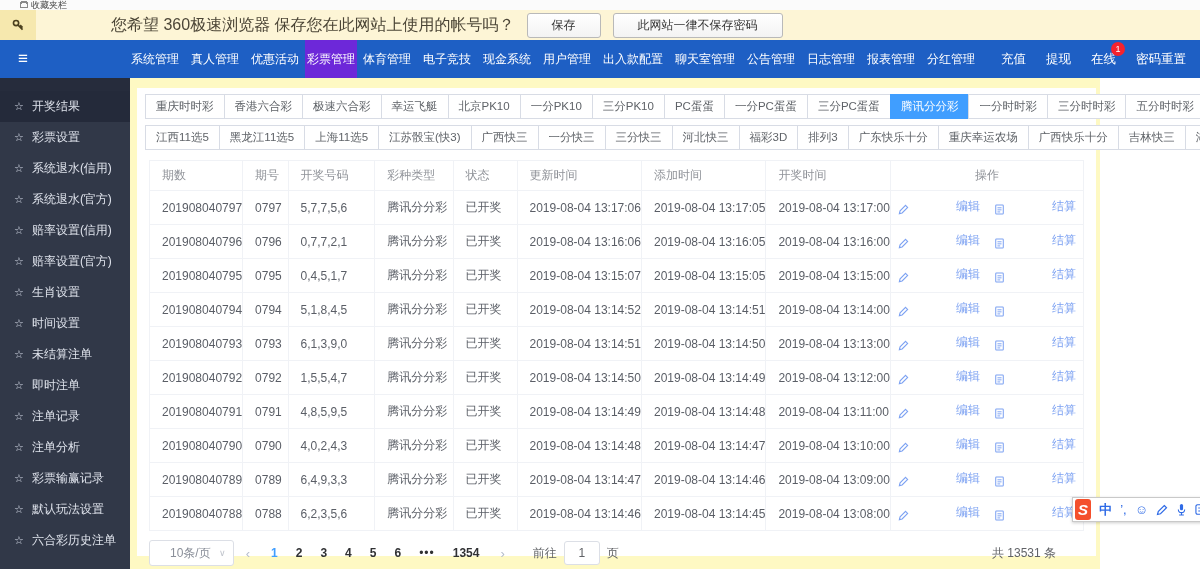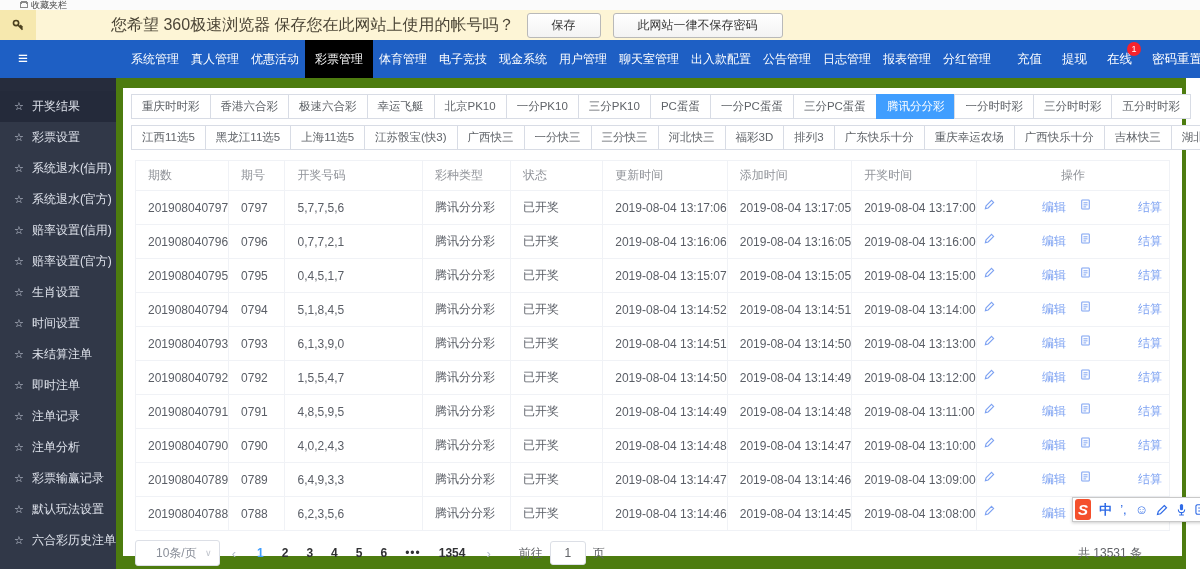--- a/index.html
+++ b/index.html
@@ -19,51 +19,51 @@
   .notify-text { margin-left:75px; font-size:16px; color:#4c4637; }
   .notify-btn { margin-left:12px; font-size:12px; color:#333; background:linear-gradient(#fff,#f3f3f3);
     border:1px solid #b9b9b9; border-radius:3px; padding:3px 24px; cursor:pointer; }
 
   
   .main-nav { position:absolute; top:40px; left:0; width:1200px; height:38px;
     background:#1e5fc4; display:flex; align-items:stretch; color:#fff; }
   .hamburger { width:20px; margin:0 0 0 18px; display:flex; align-items:center; font-size:17px; color:#fff; cursor:pointer; }
   .nav-items { display:flex; margin-left:97px; }
   .nav-item { font-size:12px; padding:0 6px; display:flex; align-items:center; cursor:pointer; white-space:nowrap; }
-  .nav-item.active { background:#000000; padding:0 10px; }
+  .nav-item.active { background:#6d28d9; padding:0 2px; }
   .nav-right { margin-left:auto; display:flex; align-items:center; padding-right:14px; }
   .nav-right-item { font-size:12.5px; margin-left:20px; cursor:pointer; position:relative; white-space:nowrap; }
   .badge { position:absolute; top:-9px; right:-9px; background:#f5222d; color:#fff; font-size:9px;
     min-width:14px; height:14px; border-radius:8px; display:flex; align-items:center; justify-content:center; }
 
   
   .sidebar { position:absolute; top:78px; left:0; width:130px; height:491px; background:#313848; }
   .sidebar-cap { height:13px; background:#262c3c; }
   .side-item { height:31px; display:flex; align-items:center; padding-left:14px;
     color:#dfe3ec; font-size:12px; cursor:pointer; white-space:nowrap; }
   .side-item.active { background:#242a3a; }
   .star { margin-right:8px; font-size:11px; color:#cfd5e2; }
 
   
-  .content { position:absolute; top:78px; left:116px; width:1070px; height:491px; background:#4d7c0f; }
+  .content { position:absolute; top:78px; left:130px; width:970px; height:491px; background:#fef9c3; }
   .panel { position:absolute; top:10px; left:7px; right:4px; bottom:13px; background:#fff; }
 
   .tabs-row { display:flex; flex-wrap:nowrap; margin:6px 0 0 8px; }
   .tab { font-size:11.5px; color:#5f6368; background:#fff; border:1px solid #d8dce5;
     padding:4px 10px; margin-left:-1px; cursor:pointer; white-space:nowrap; }
   .tab:first-child { margin-left:0; }
   .tab.active { background:#409eff; border-color:#409eff; color:#fff; }
 
   table.grid { border-collapse:collapse; margin:10px 12px 0 12px; table-layout:fixed; }
   .grid th { font-size:12px; font-weight:normal; color:#909399; text-align:left;
     height:30px; padding-left:12px; border:1px solid #f0f2f6; background:#fff; }
   .grid td { font-size:12px; color:#5a5e66; height:34px; padding-left:12px;
     border:1px solid #f0f2f6; background:#fff; white-space:nowrap; overflow:hidden; }
   .grid th.c-op, .grid td.c-op { text-align:center; padding-left:0; }
-  .op-link { color:#7da2f2; cursor:pointer; margin:0 7px; display:inline-flex; align-items:flex-start;gap:44px; }
+  .op-link { color:#7da2f2; cursor:pointer; margin:0 7px; display:inline-flex; align-items:flex-end;gap:44px; }
   .op-link svg { margin-right:3px; }
 
   
   .pager { display:flex; align-items:center; margin:9px 0 0 12px; font-size:12px; color:#606266; }
   .per-page { position:relative; border:1px solid #dcdfe6; border-radius:3px; height:26px;
     line-height:24px; padding:0 22px 0 20px; color:#8a8f99; cursor:pointer; background:#fff; }
   .per-page .sel-chev { position:absolute; right:7px; top:0; font-size:9px; color:#c0c4cc; }
   .pg-arrow { color:#b4bccc; margin:0 12px; cursor:pointer; font-size:13px; }
   .pg-num { margin:0 9px; cursor:pointer; color:#303133; font-weight:bold; }
   .pg-num.active { color:#409eff; }
@@ -107,22 +107,22 @@
   <span class="hamburger">≡</span>
   <div class="nav-items" id="nav-items">
       <span class="nav-item">系统管理</span>
       <span class="nav-item">真人管理</span>
       <span class="nav-item">优惠活动</span>
       <span class="nav-item active">彩票管理</span>
       <span class="nav-item">体育管理</span>
       <span class="nav-item">电子竞技</span>
       <span class="nav-item">现金系统</span>
       <span class="nav-item">用户管理</span>
+      <span class="nav-item">出入款配置</span>
       <span class="nav-item">聊天室管理</span>
-      <span class="nav-item">出入款配置</span>
       <span class="nav-item">公告管理</span>
       <span class="nav-item">日志管理</span>
       <span class="nav-item">报表管理</span>
       <span class="nav-item">分红管理</span>
     </div>
   <div class="nav-right">
     <span class="nav-right-item">充值</span>
     <span class="nav-right-item">提现</span>
     <span class="nav-right-item">
       <span>在线</span>

